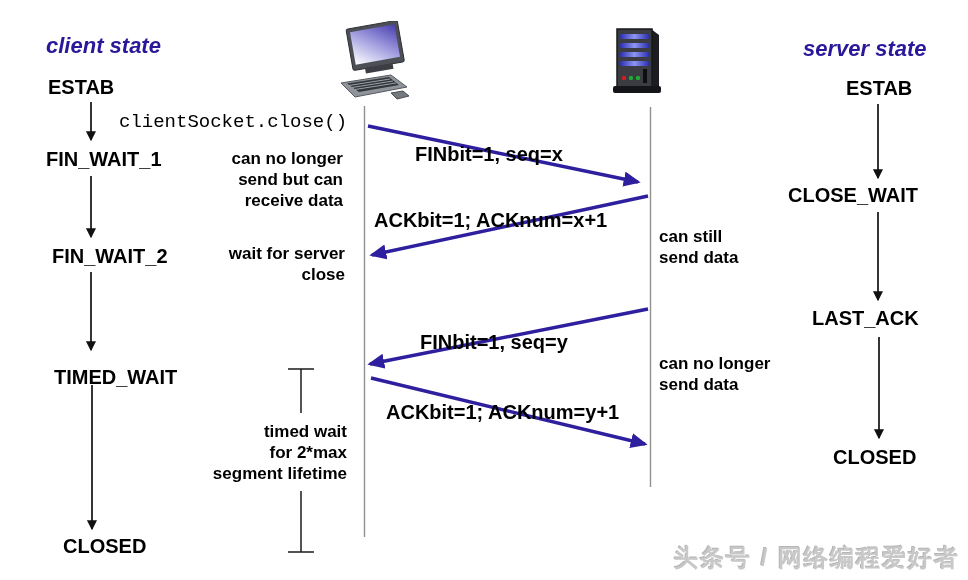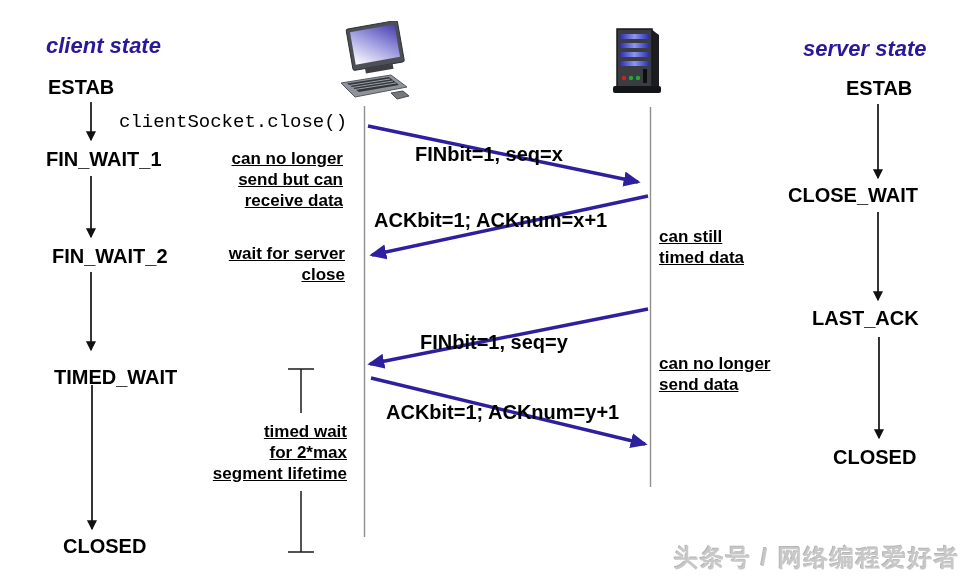--- a/index.html
+++ b/index.html
@@ -19,21 +19,21 @@
   .msg-label{
     position:absolute;font-size:20px;font-weight:600;color:var(--c-text,#000);
     white-space:nowrap;
   }
   .socket-call{
     position:absolute;left:119px;top:111px;font-family:"Liberation Mono",monospace;
     font-size:19px;font-weight:400;color:var(--c-text,#000);white-space:nowrap;
   }
   .note{
     position:absolute;font-size:17px;font-weight:600;line-height:21px;
-    color:var(--c-text,#000);white-space:pre-line;text-decoration:underline;
+    color:var(--c-text,#000);white-space:pre-line;
   }
   .note-right{text-align:right;}
   .note-left{text-align:left;}
   .lifeline{stroke:var(--c-lifeline,#909090);stroke-width:1.4;}
   .state-arrow{stroke:var(--c-state_arrow,#111);stroke-width:1.7;fill:none;}
   .msg-arrow{stroke:var(--c-message_arrow,#2e1f9e);stroke-width:3.4;fill:none;}
   .bracket{stroke:#1a1a1a;stroke-width:1.5;}
   #mhead-black path{fill:var(--c-state_arrow,#111);}
   #mhead-indigo path{fill:var(--c-message_arrow,#2e1f9e);}
   .watermark{
@@ -150,19 +150,19 @@
   <div class="note note-right" style="left:212px;top:148px;width:131px;">can no longer
 send but can
 receive data</div>
   <div class="note note-right" style="left:215px;top:243px;width:130px;">wait for server
 close</div>
   <div class="note note-right" style="left:197px;top:421px;width:150px;">timed wait
 for 2*max
 segment lifetime</div>
 
   <div class="note note-left" style="left:659px;top:226px;">can still
-timed data</div>
+send data</div>
   <div class="note note-left" style="left:659px;top:353px;">can no longer
 send data</div>
 
   <div class="watermark">头条号 / 网络编程爱好者</div>
 
 </div>
 
 </body></html>

